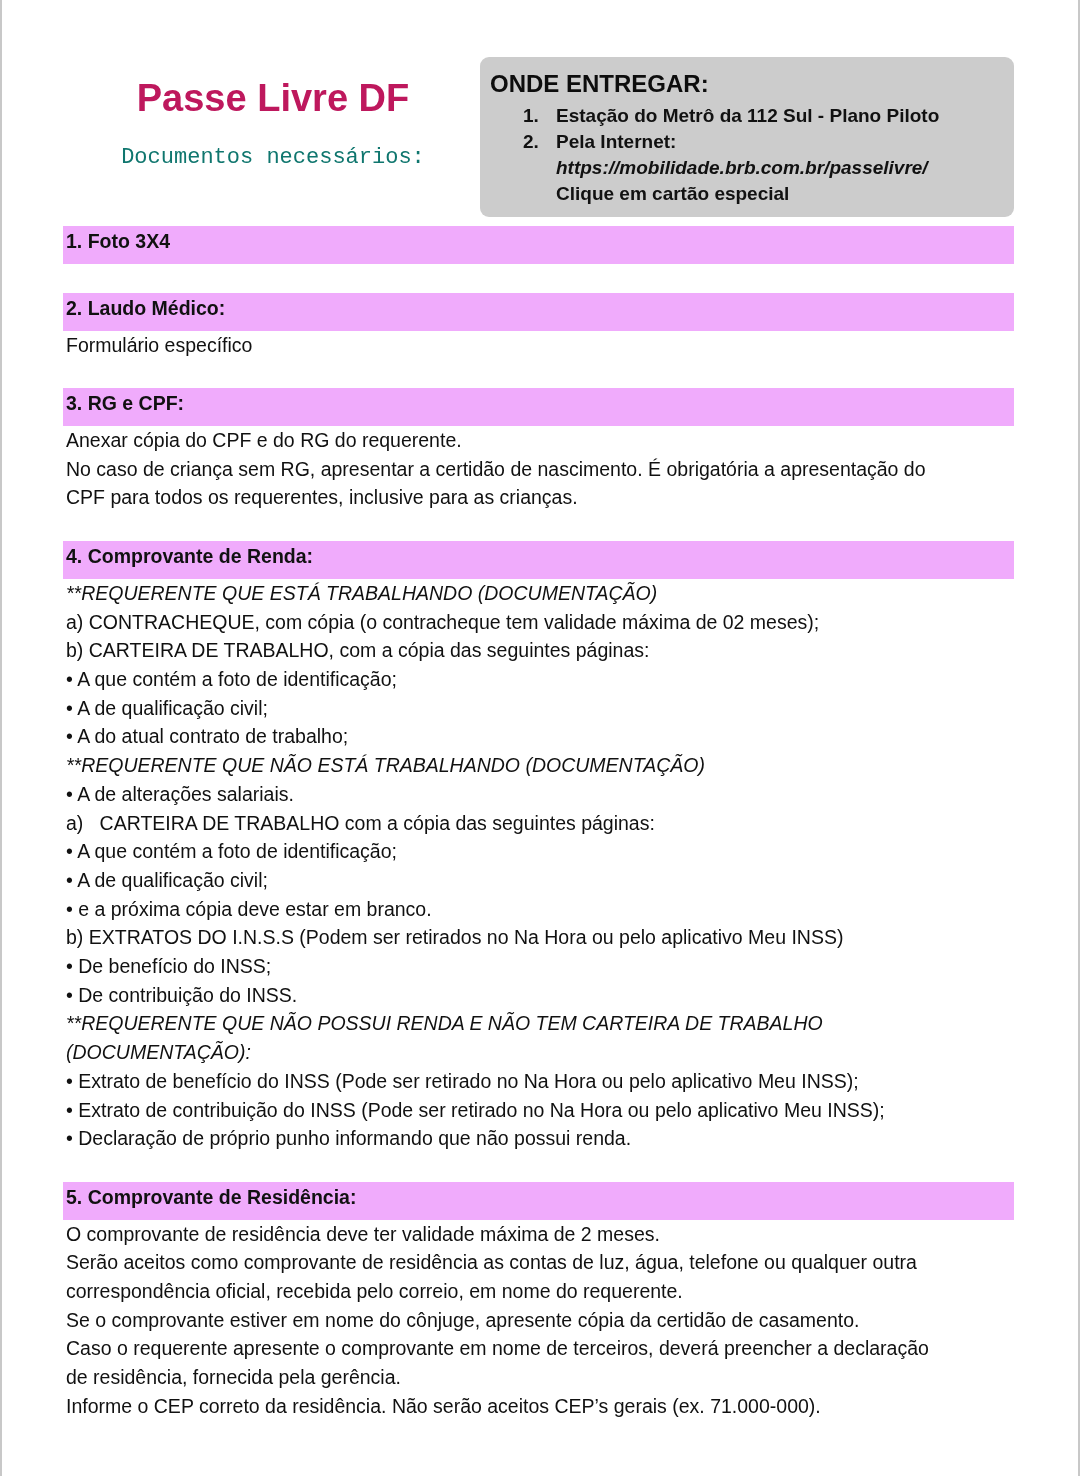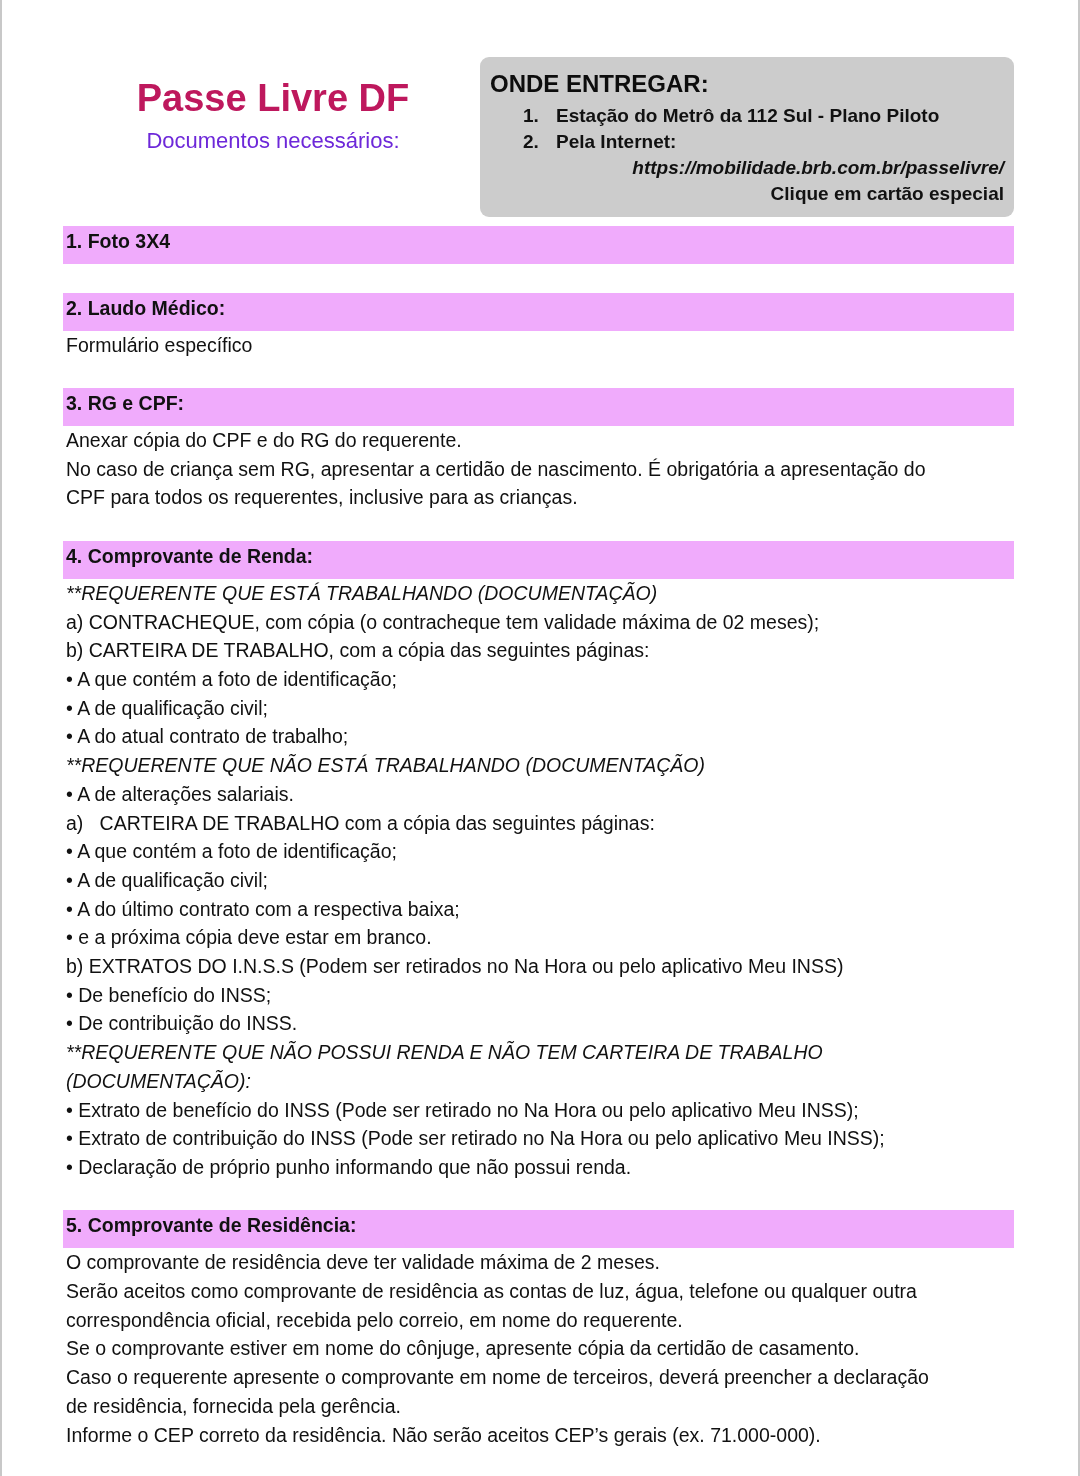--- a/index.html
+++ b/index.html
@@ -31,22 +31,23 @@
     .title {
       font-size: 38px;
       font-weight: bold;
       letter-spacing: 0px;
       line-height: 48px;
       color: #be185d;
     }
     .subtitle {
       font-size: 22px;
       line-height: 34px;
-      margin-top: 2px;
-      color: #6d28d9;
+      margin-top: 19px;
+      color: #0f766e;
+      font-family: Liberation Mono, monospace;
     }
     .deliver-box {
       position: absolute;
       left: 480px;
       top: 57px;
       width: 534px;
       height: 160px;
       background: #cccccc;
       box-sizing: border-box;
       padding: 12px 10px 0 10px;
@@ -70,21 +71,20 @@
       display: flex;
       padding-left: 33px;
     }
     .deliver-list .num {
       width: 33px;
       flex: 0 0 33px;
     }
     .deliver-list .extra {
       padding-left: 66px;
       display: block;
-      text-align: right;
     }
     .deliver-list .url {
       font-style: italic;
     }
     .content {
       position: absolute;
       left: 63px;
       top: 226px;
       width: 951px;
       font-size: 19.5px;
@@ -158,21 +158,20 @@
   <div class="line">b) CARTEIRA DE TRABALHO, com a cópia das seguintes páginas:</div>
   <div class="line">• A que contém a foto de identificação;</div>
   <div class="line">• A de qualificação civil;</div>
   <div class="line">• A do atual contrato de trabalho;</div>
   <div class="line bold-italic">**REQUERENTE QUE NÃO ESTÁ TRABALHANDO (DOCUMENTAÇÃO)</div>
 
   <div class="line">• A de alterações salariais.</div>
   <div class="line" style="white-space: pre;">a)   CARTEIRA DE TRABALHO com a cópia das seguintes páginas:</div>
   <div class="line">• A que contém a foto de identificação;</div>
   <div class="line">• A de qualificação civil;</div>
-  <div class="line">• A do último contrato com a respectiva baixa;</div>
   <div class="line">• e a próxima cópia deve estar em branco.</div>
   <div class="line">b) EXTRATOS DO I.N.S.S (Podem ser retirados no Na Hora ou pelo aplicativo Meu INSS)</div>
   <div class="line">• De benefício do INSS;</div>
   <div class="line">• De contribuição do INSS.</div>
 
   <div class="line bold-italic">**REQUERENTE QUE NÃO POSSUI RENDA E NÃO TEM CARTEIRA DE TRABALHO</div>
   <div class="line bold-italic">(DOCUMENTAÇÃO):</div>
   <div class="line">• Extrato de benefício do INSS (Pode ser retirado no Na Hora ou pelo aplicativo Meu INSS);</div>
   <div class="line">• Extrato de contribuição do INSS (Pode ser retirado no Na Hora ou pelo aplicativo Meu INSS);</div>
   <div class="line">• Declaração de próprio punho informando que não possui renda.</div>

